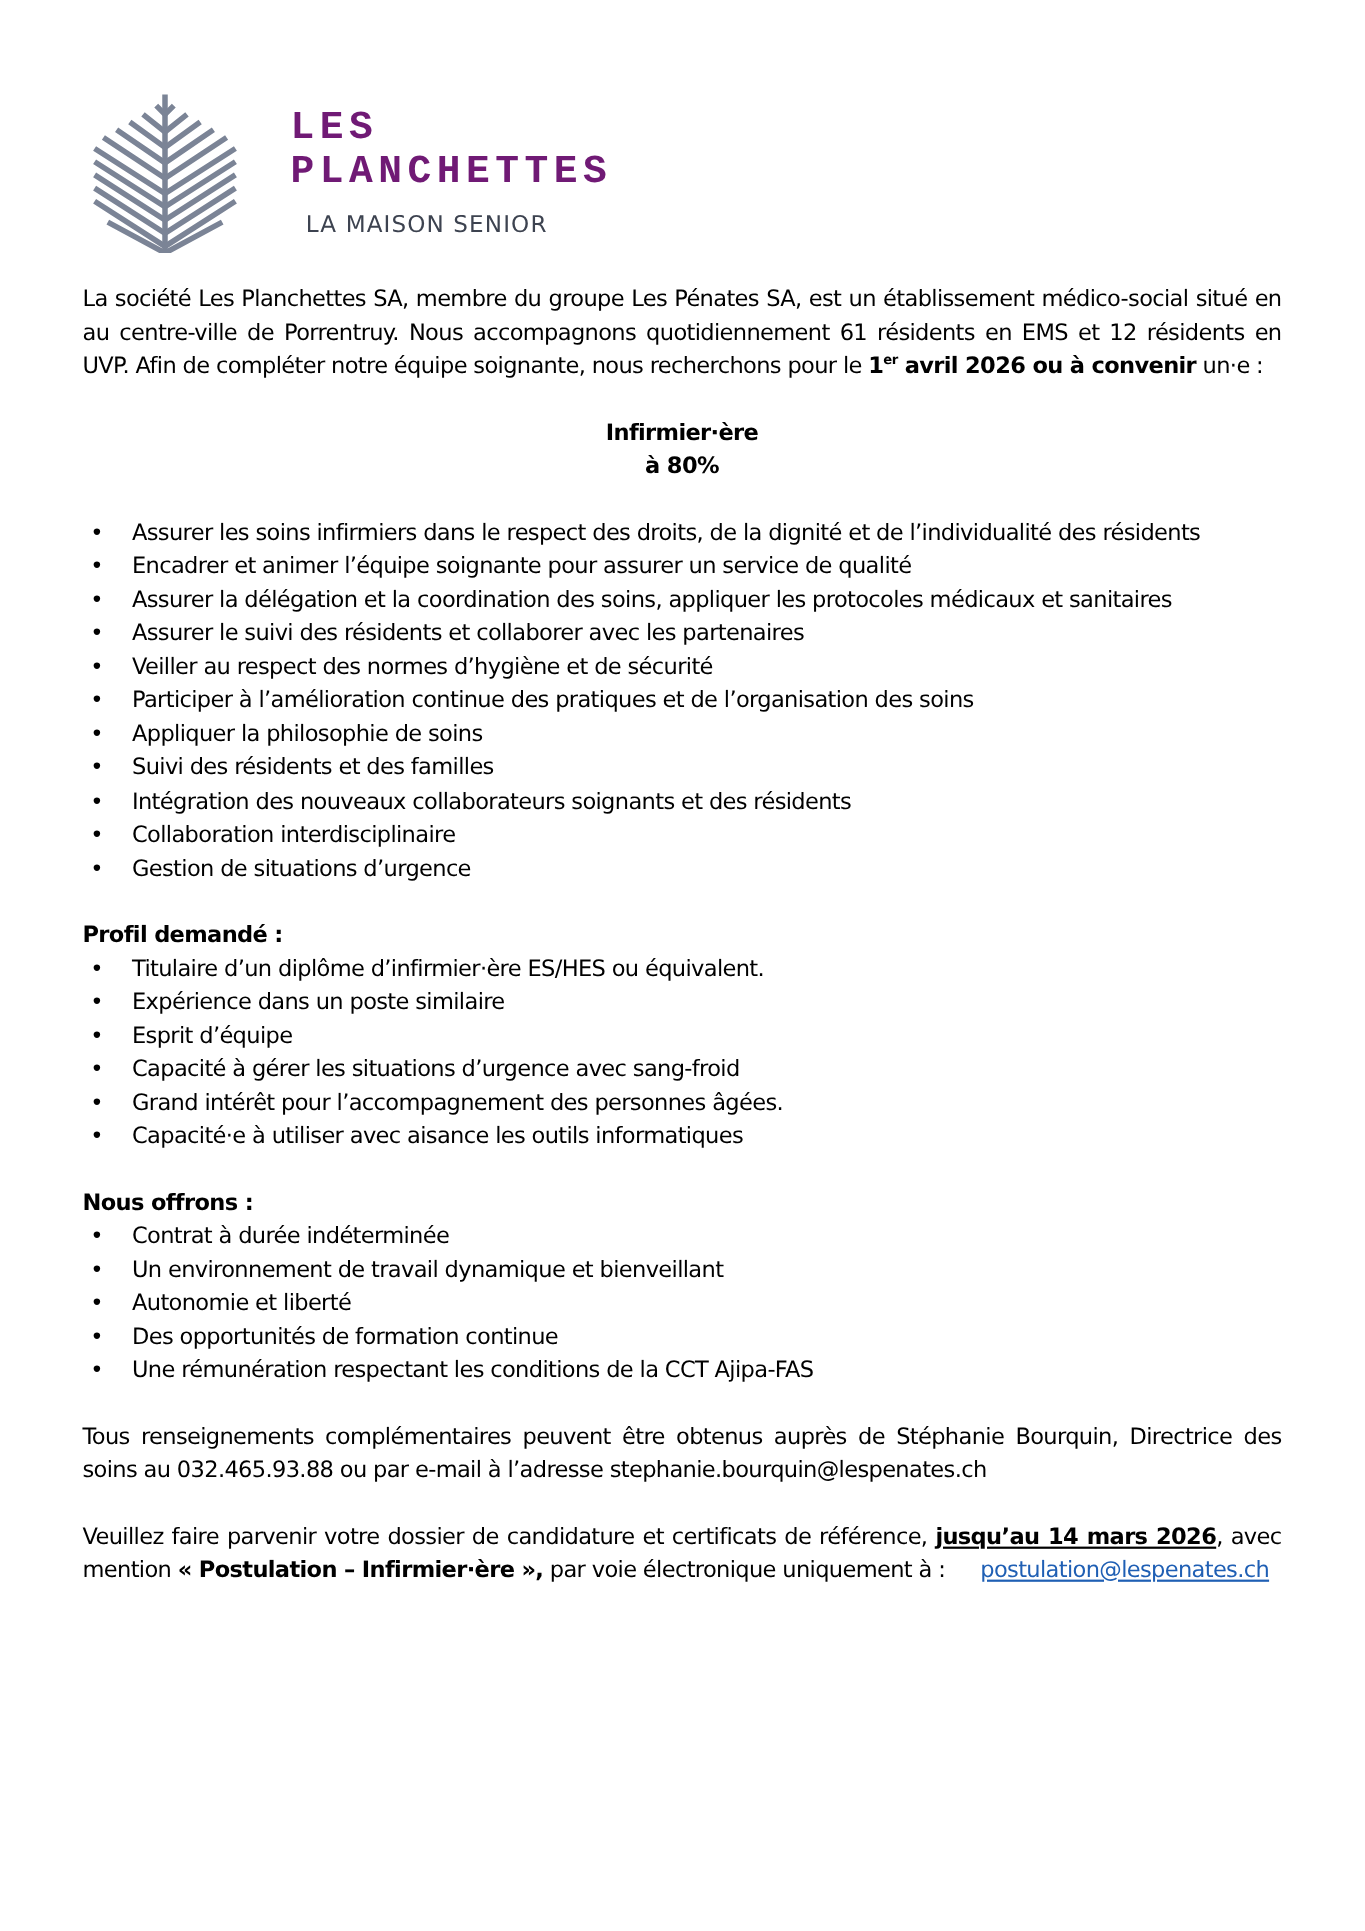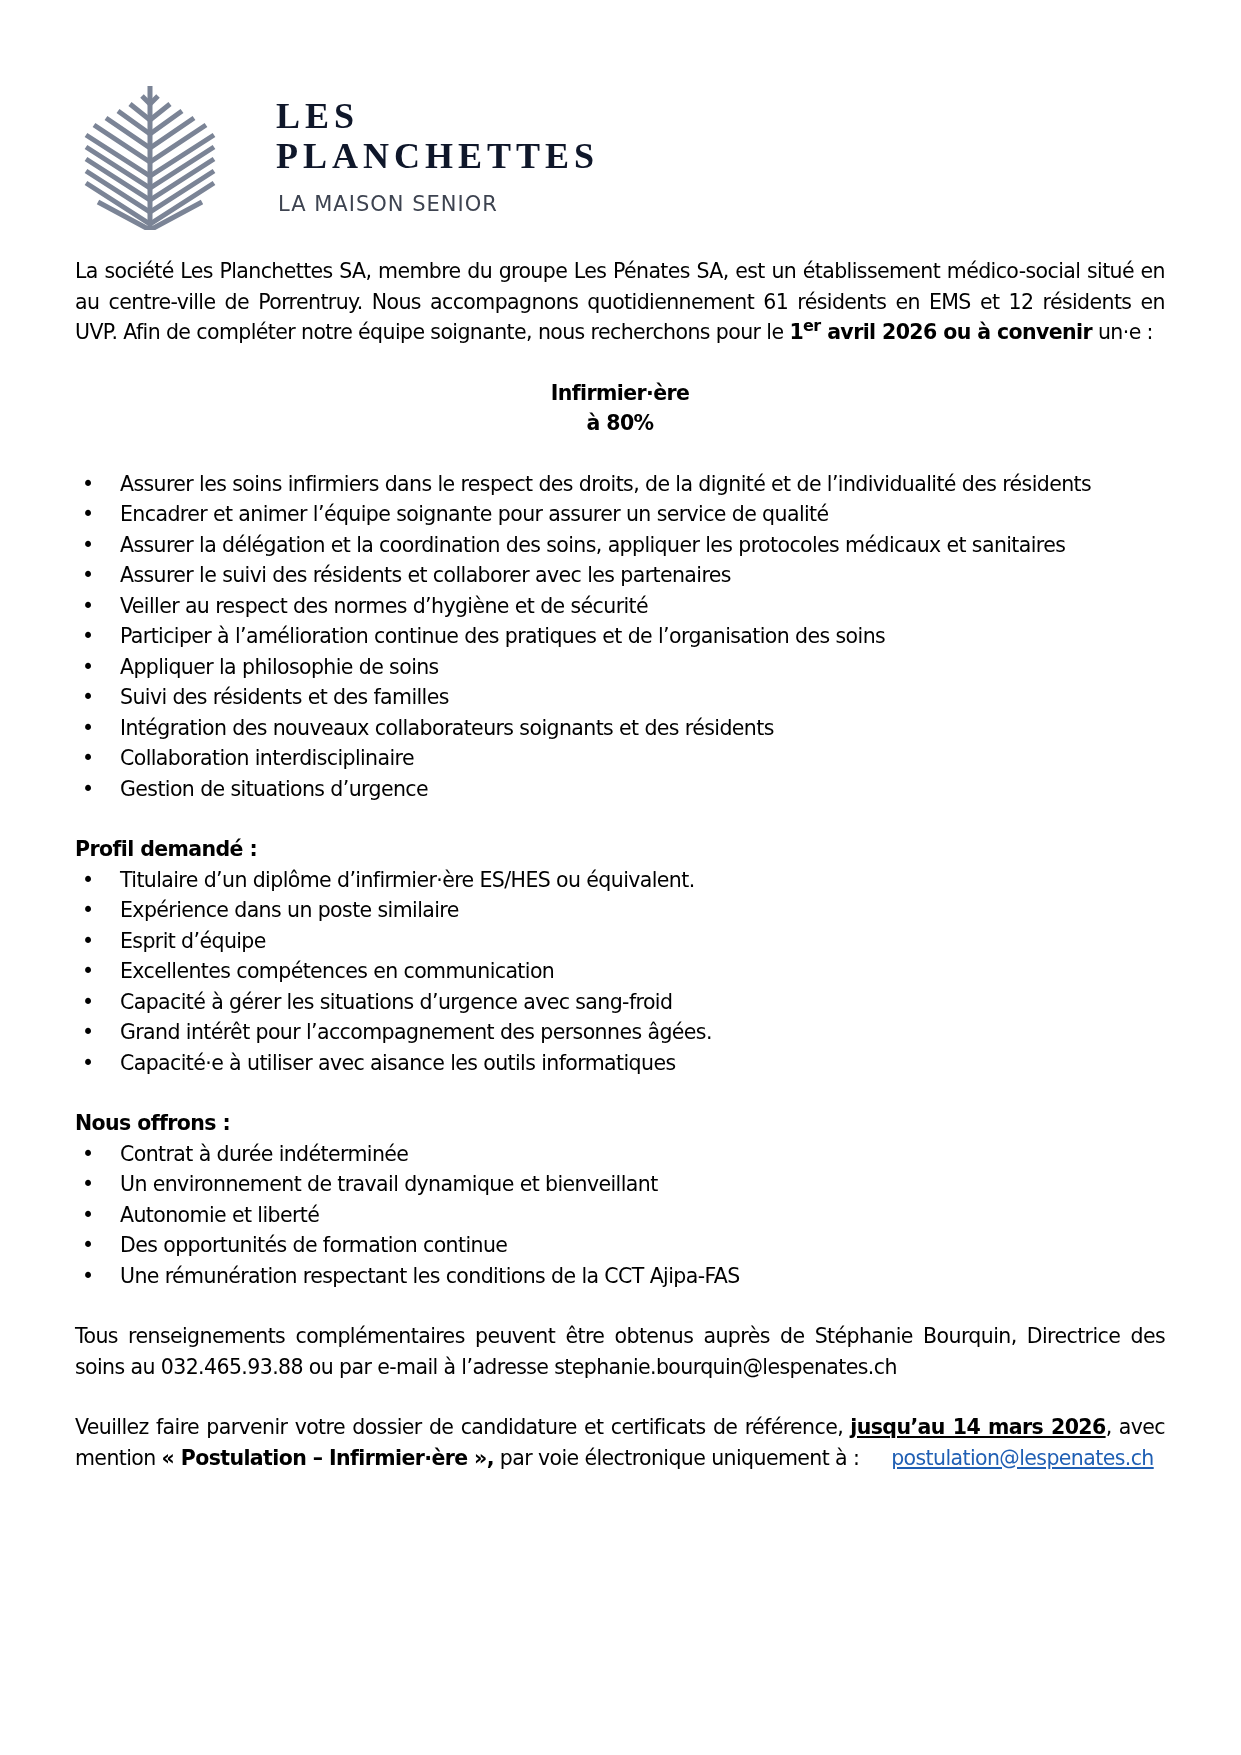--- a/index.html
+++ b/index.html
@@ -3,22 +3,22 @@
 <meta charset="utf-8">
 <style>
   html, body { margin: 0; padding: 0; background: #ffffff; }
   body {
     width: 1241px; height: 1755px; position: relative; overflow: hidden;
     font-family: "DejaVu Sans", sans-serif; color: #000;
   }
   .logo { position: absolute; left: 84px; top: 80px; width: 540px; height: 150px; }
   .logo-mark { position: absolute; left: 0; top: 0; width: 140px; height: 150px; }
   .logo-name {
-    position: absolute; left: 192px; top: 16px; color: #0f172a;
-    font-family: Liberation Serif, serif; font-weight: bold; font-size: 36px;
+    position: absolute; left: 180px; top: 16px; color: #701a75;
+    font-family: Liberation Mono, monospace; font-weight: bold; font-size: 36px;
     letter-spacing: 5px; line-height: 40px;
   }
   .logo-tag {
     position: absolute; left: 194px; top: 112px; color: #3d4350;
     font-family: "DejaVu Sans", sans-serif; font-size: 21px; letter-spacing: 1px;
     font-weight: normal;
   }
   .content {
     position: absolute; left: 75px; top: 256px; width: 1090px;
     font-family: "DejaVu Sans", sans-serif; font-size: 20.5px; line-height: 30.5px;
@@ -26,21 +26,21 @@
   }
   .content p { margin: 0; text-align: justify; }
   .intro { margin-bottom: 30px !important; }
   .title { text-align: center !important; font-weight: bold; margin-bottom: 30px !important; }
   .section-head { font-weight: bold; }
   ul { margin: 0 0 30px 0; padding: 0; list-style: none; }
   ul li { position: relative; padding-left: 45px; text-align: justify; }
   ul li::before {
     content: "\2022"; position: absolute; left: 7px; top: 0;
   }
-  sup { font-size: 16px; line-height: 0; vertical-align: 8px; }
+  sup { font-size: 12px; line-height: 0; vertical-align: 8px; }
   .u { text-decoration: underline; font-weight: bold; }
   .link { color: #1f5fb4; text-decoration: underline; margin-left: 26px; }
   .contact { margin-bottom: 30px !important; }
 </style>
 </head>
 <body>
 
 <div class="logo">
   <svg class="logo-mark" viewBox="0 0 140 150">
     <g stroke="#7b8496" stroke-width="5" fill="none" stroke-linecap="butt">
@@ -85,21 +85,20 @@
       <li>Intégration des nouveaux collaborateurs soignants et des résidents</li>
       <li>Collaboration interdisciplinaire</li>
       <li>Gestion de situations d’urgence</li>
     </ul>
 
   <p class="section-head">Profil demandé :</p>
   <ul>
       <li>Titulaire d’un diplôme d’infirmier·ère ES/HES ou équivalent.</li>
       <li>Expérience dans un poste similaire</li>
       <li>Esprit d’équipe</li>
-      <li>Excellentes compétences en communication</li>
       <li>Capacité à gérer les situations d’urgence avec sang-froid</li>
       <li>Grand intérêt pour l’accompagnement des personnes âgées.</li>
       <li>Capacité·e à utiliser avec aisance les outils informatiques</li>
     </ul>
 
   <p class="section-head">Nous offrons :</p>
   <ul>
       <li>Contrat à durée indéterminée</li>
       <li>Un environnement de travail dynamique et bienveillant</li>
       <li>Autonomie et liberté</li>

